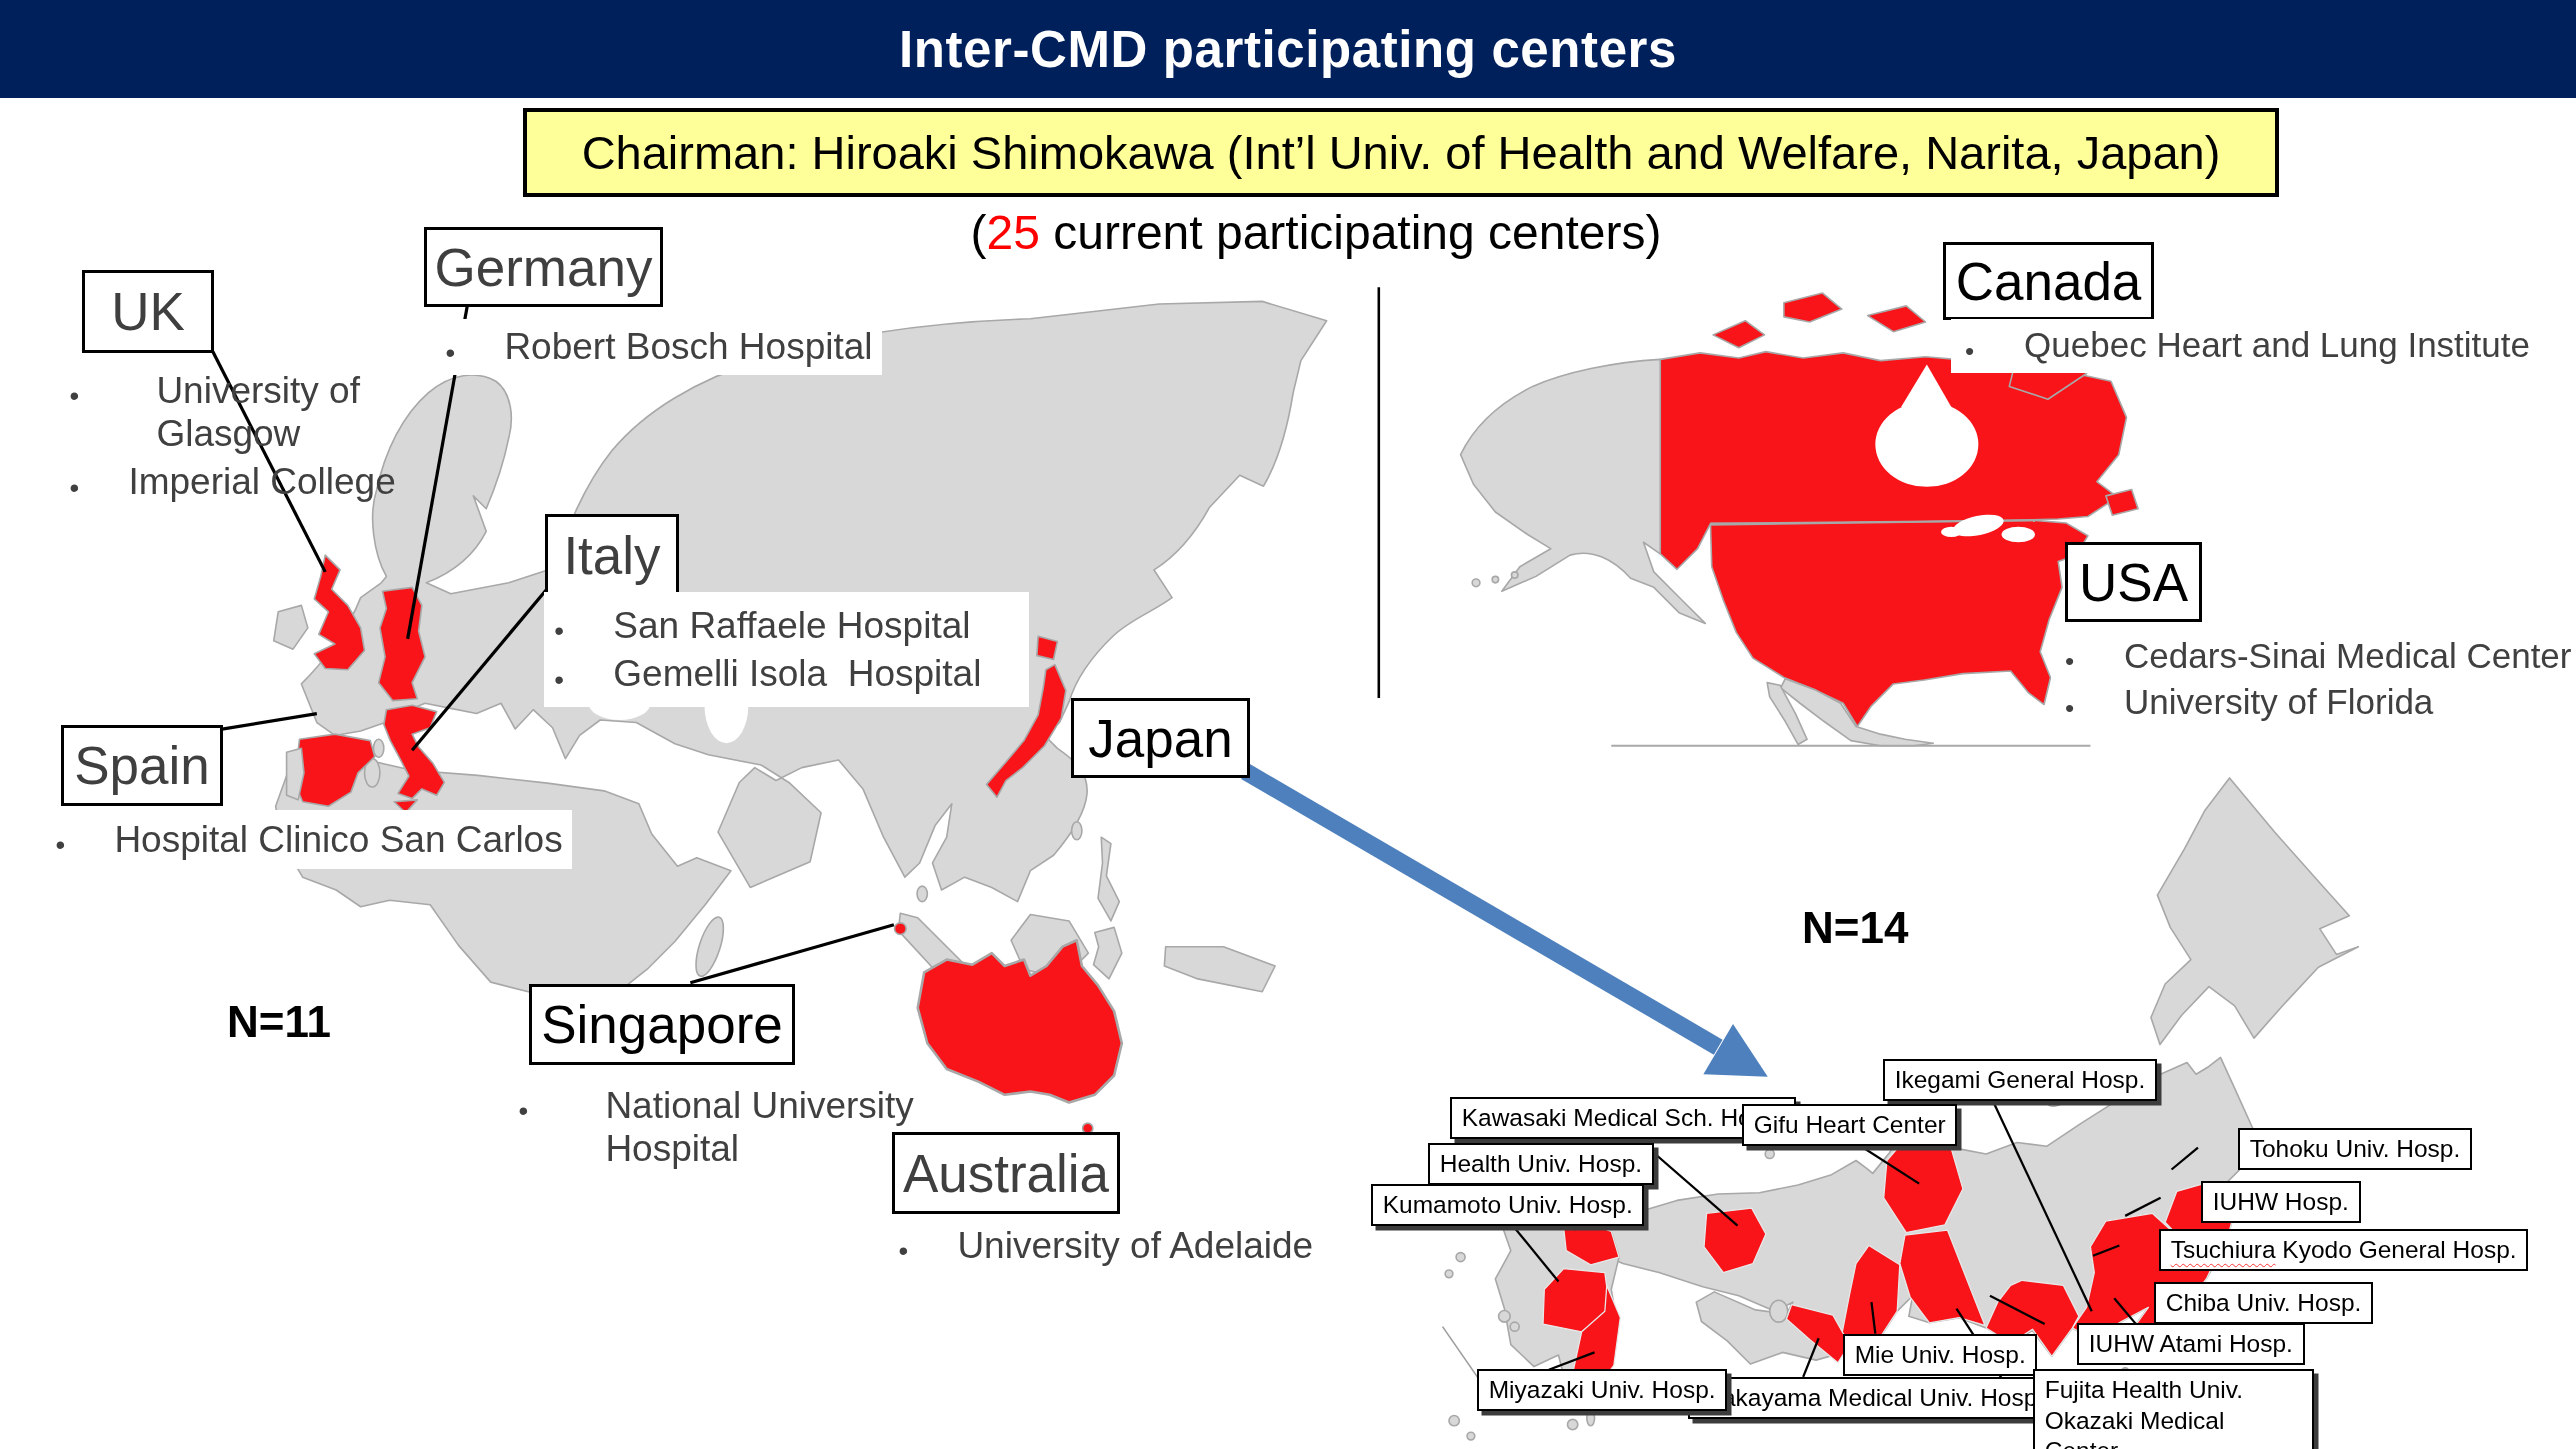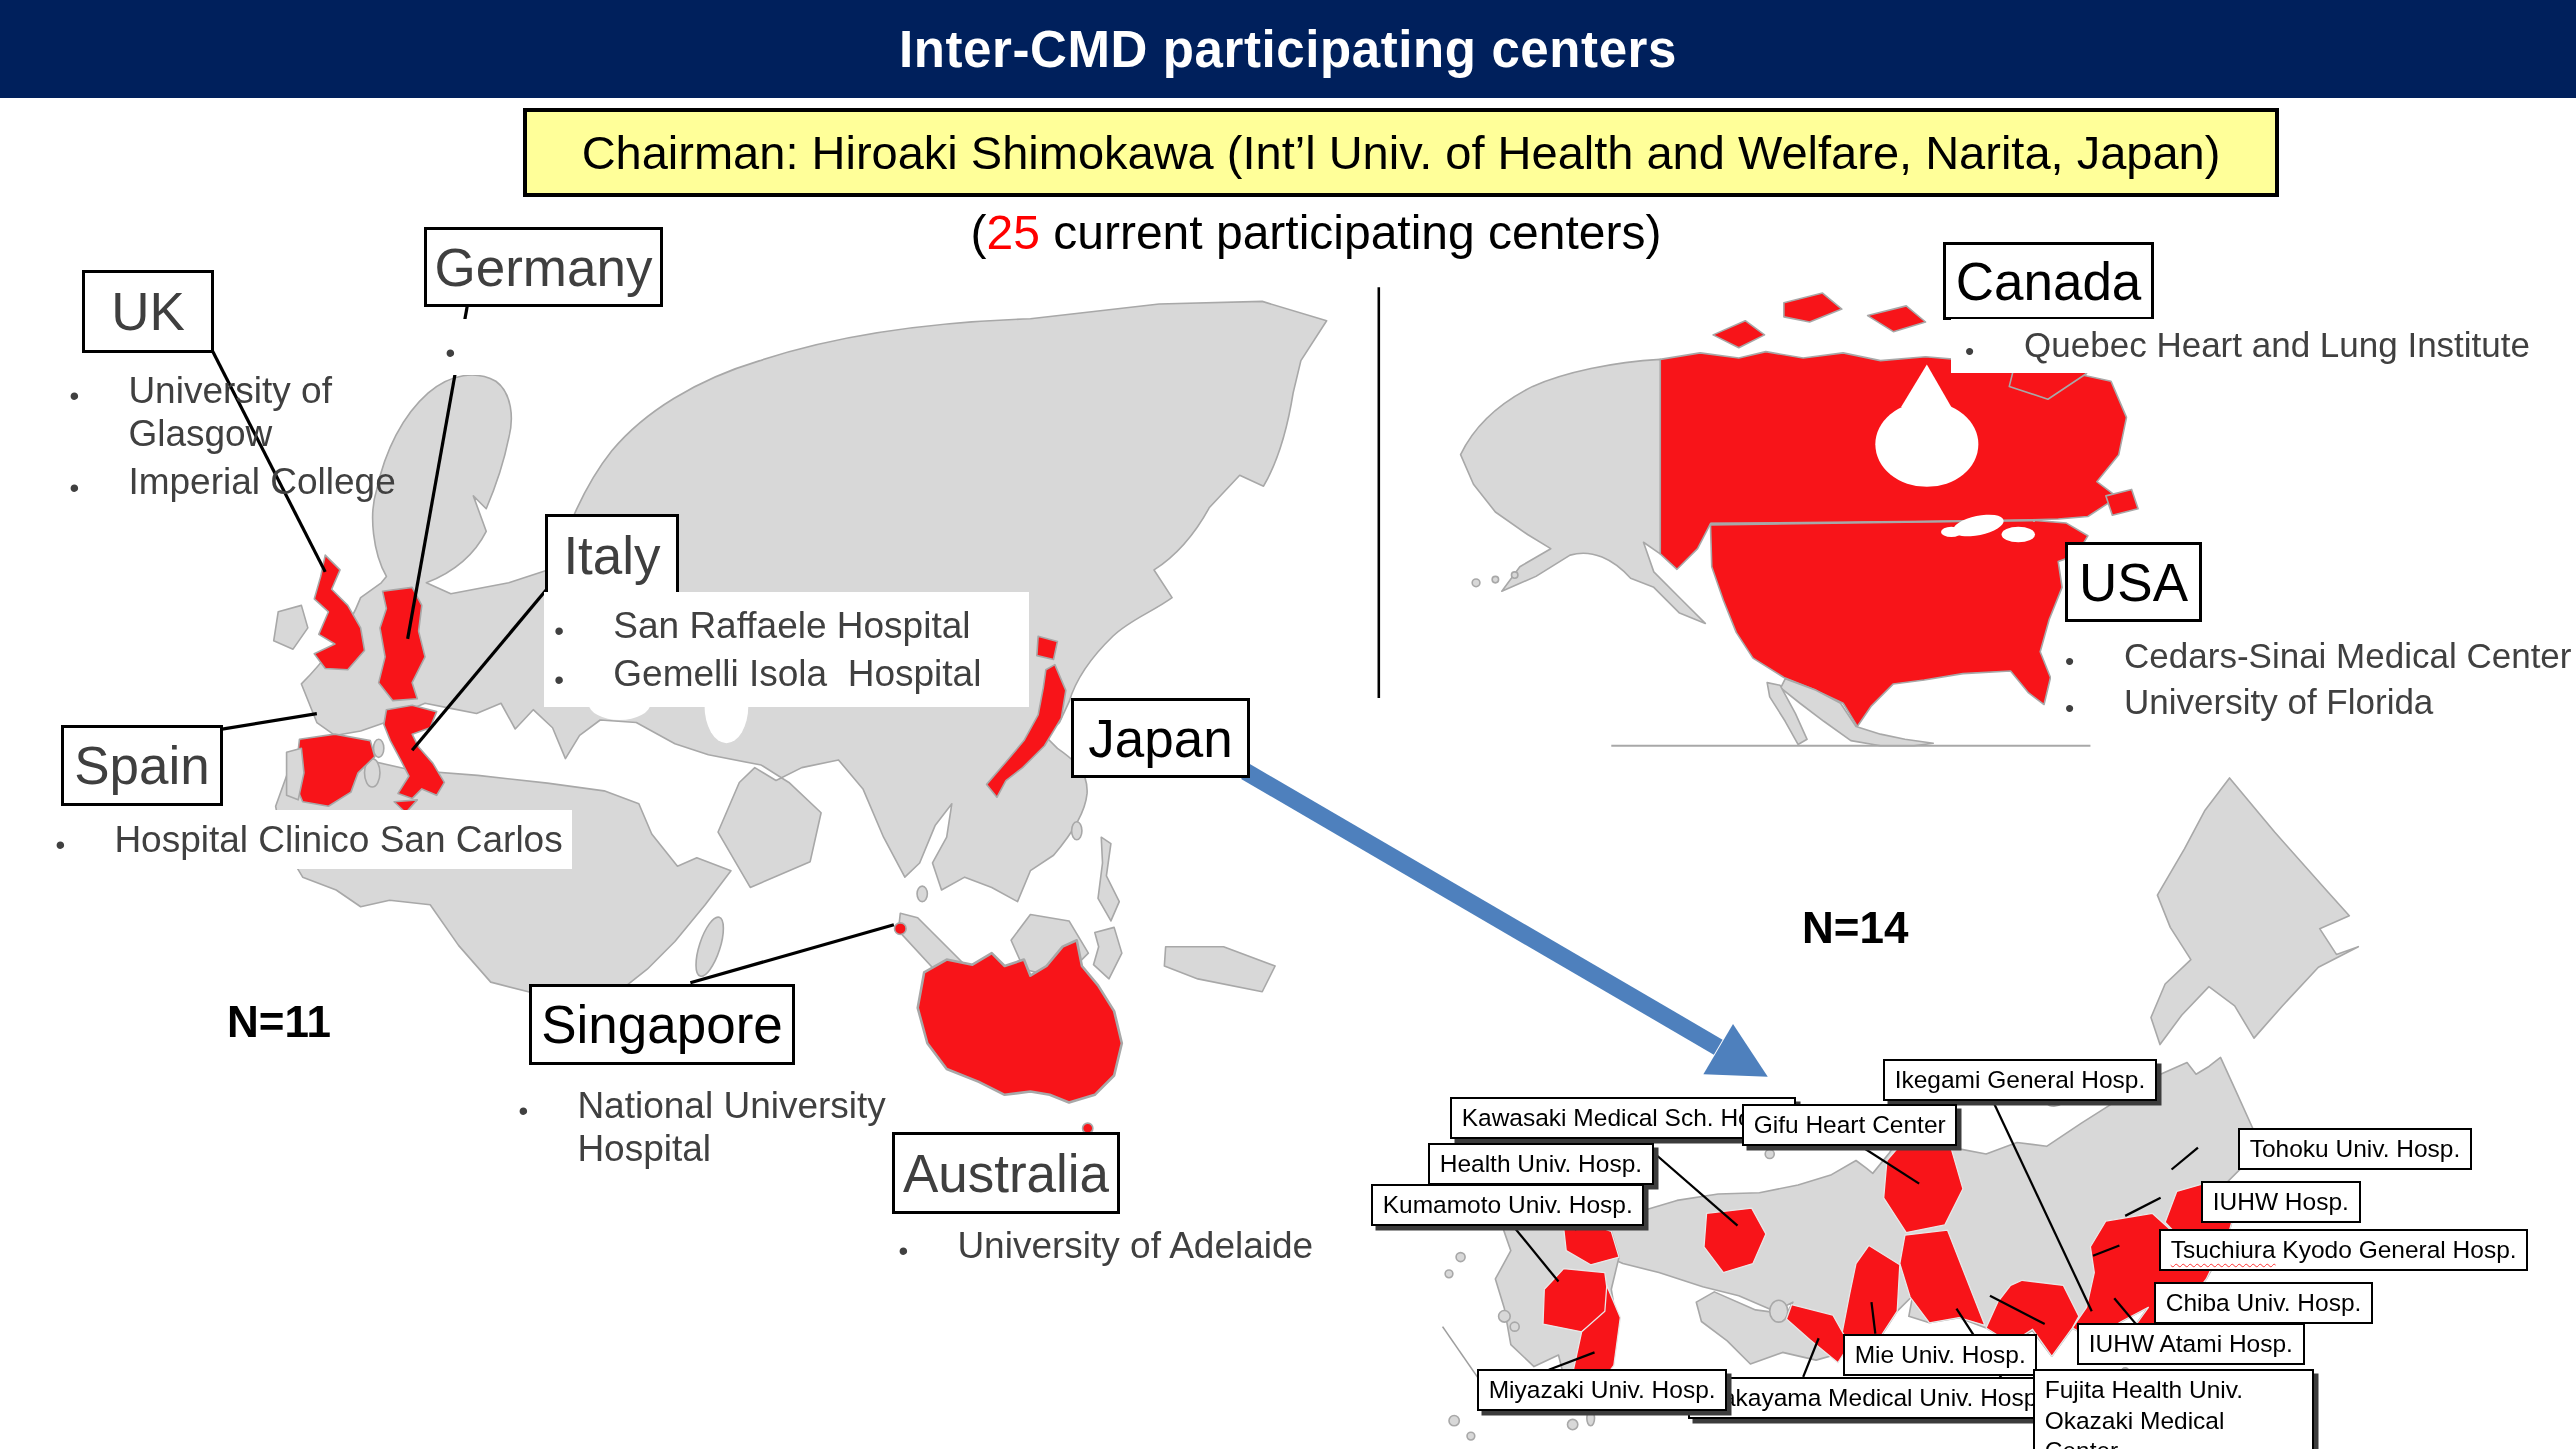--- a/index.html
+++ b/index.html
@@ -13,21 +13,21 @@
   #subtitle .red{color:var(--count-red,#FF0000);}
   .cbox{background:#fff;border:3.9px solid #000;display:flex;align-items:center;justify-content:center;
     font-size:53px;color:var(--label-gray-text,#3F3F3F);}
   .cbox.dark{color:#000;}
   .bullets{color:#404040;font-size:37px;line-height:1.17;}
   .bullets.bg{background:#fff;}
   .row{display:flex;align-items:flex-start;padding:2.6px 0;}
   .dot{flex:none;width:59px;padding-left:6.4px;}
   .dot::before{content:"•";font-size:0.75em;position:relative;top:2.6px;}
   .bt{white-space:pre;}
-  .bt.wrap{white-space:normal;}
+  .bt.wrap{white-space:normal;margin-left:28px;}
   .nlabel{font-size:44px;font-weight:bold;color:#000;}
   .hosp{background:#fff;border:2.6px solid #000;font-size:24.5px;color:#000;padding:3.9px 9.7px;white-space:nowrap;line-height:1.25;margin-left:40px;}
   .hosp.shadow{box-shadow:4.5px 4.5px 0 #3C3C3C;}
   .hosp.wrap{white-space:normal;width:258px;}
   .wavy{text-decoration:underline;text-decoration-style:wavy;text-decoration-color:#F33;
     text-decoration-thickness:1.3px;text-underline-offset:4.5px;}
   svg.layer{position:absolute;left:0;top:0;width:2576px;height:1449px;}
   .land{fill:var(--map-gray,#D8D8D8);stroke:var(--map-border,#A8A8A8);stroke-width:2.5;stroke-linejoin:round;}
   .red{fill:var(--map-red,#F81419);stroke:var(--map-border,#A8A8A8);stroke-width:2.5;stroke-linejoin:round;}
   .redjp{fill:var(--map-red,#F81419);stroke:#E8E8E8;stroke-width:2;stroke-linejoin:round;}
@@ -260,20 +260,21 @@
         <span class="bt wrap" style="width:245px">University of Glasgow</span>
       </div>
     <div class="row">
         <span class="dot"></span>
         <span class="bt">Imperial College</span>
       </div>
   </div>
   <div class="bullets bg abs" style="left:430px;top:319px;padding:3.9px 9px">
     <div class="row">
         <span class="dot"></span>
+        <span class="bt">Robert Bosch Hospital</span>
       </div>
   </div>
   <div class="bullets bg abs" style="left:544px;top:592px;width:477px;padding:9px 3.9px">
     <div class="row">
         <span class="dot"></span>
         <span class="bt">San Raffaele Hospital</span>
       </div>
     <div class="row">
         <span class="dot"></span>
         <span class="bt">Gemelli Isola  Hospital</span>

